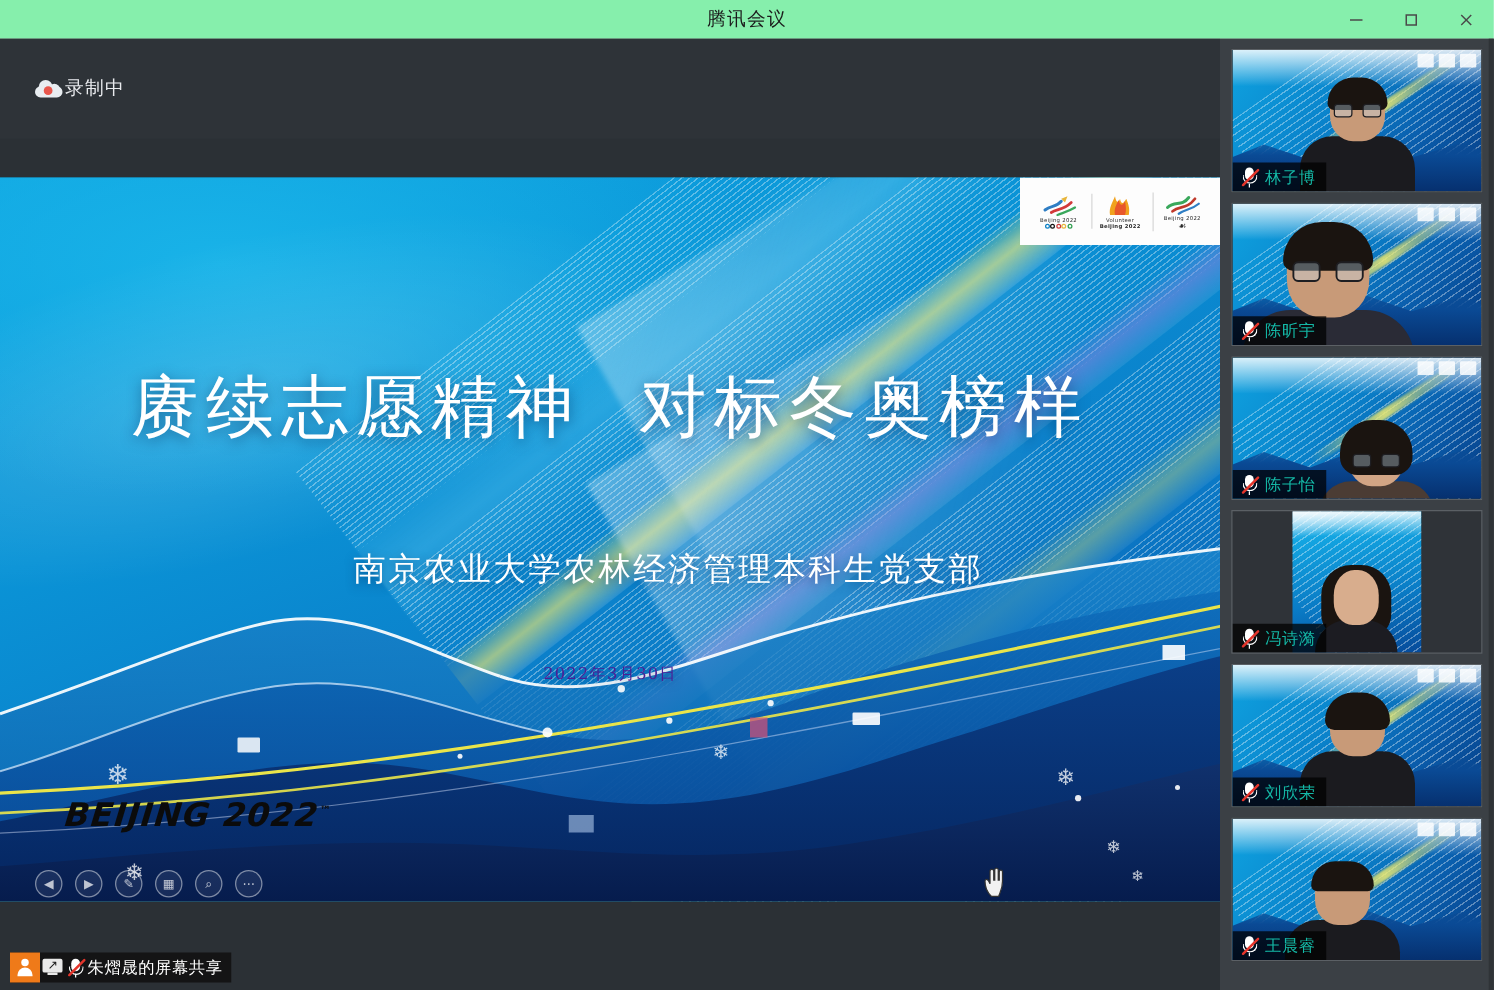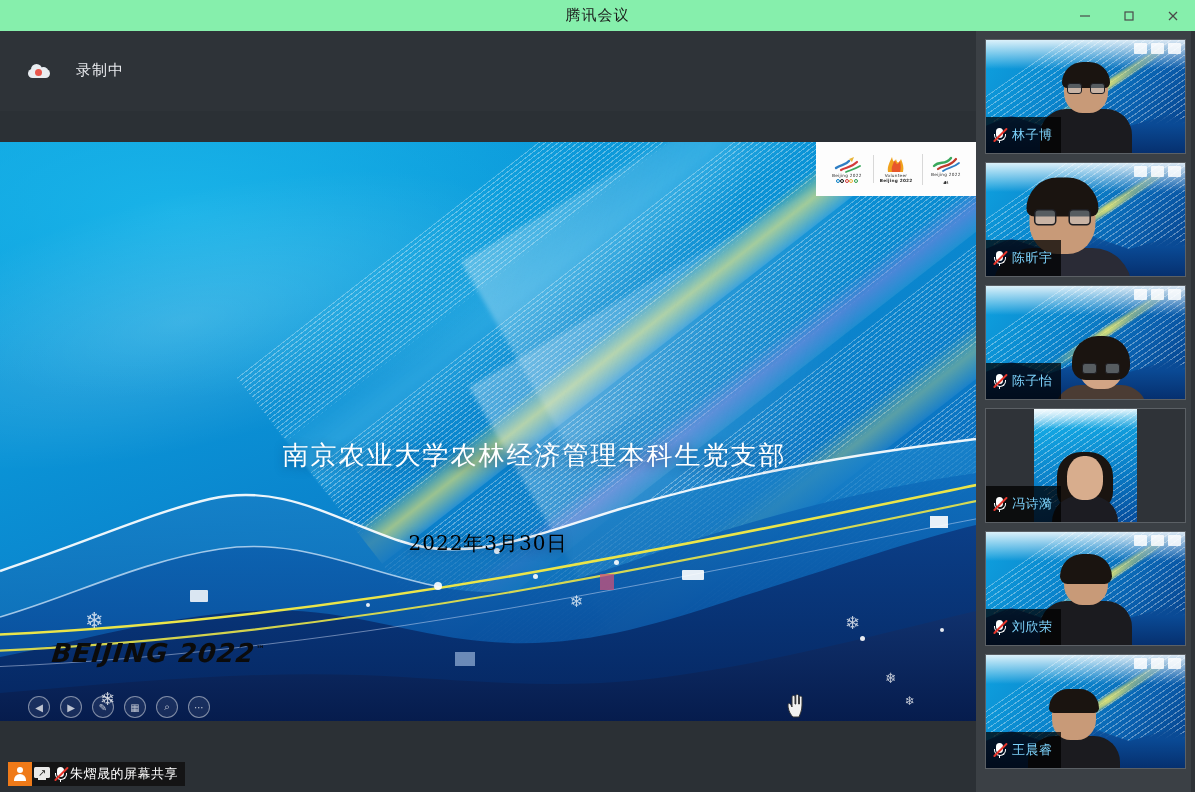--- a/index.html
+++ b/index.html
@@ -36,21 +36,21 @@
   
   .share-area{
     position:absolute; left:0; top:0; width:976px; height:761px;
     background:#2b3035; overflow:hidden;
   }
   .rec-bar{
     position:absolute; left:0; top:0; width:976px; height:80px;
     background:#2e3338;
   }
   .rec-indicator{
-    position:absolute; left:28px; top:30px; display:flex; align-items:center; gap:26px;
+    position:absolute; left:28px; top:30px; display:flex; align-items:center; gap:2px;
   }
   .cloud-icon{ position:relative; width:22px; height:14px; }
   .cloud-icon .c1{
     position:absolute; left:0; bottom:0; width:22px; height:9px;
     background:#e9edf1; border-radius:5px;
   }
   .cloud-icon .c2{
     position:absolute; left:3px; top:0; width:11px; height:11px;
     background:#e9edf1; border-radius:50%;
   }
@@ -140,21 +140,21 @@
     position:absolute; left:0; width:1069px; text-align:center;
     font-family:"DejaVu Serif","Liberation Serif",serif;
     font-size:26px; color:#ffffff; letter-spacing:2px;
     text-shadow:0 2px 8px rgba(0,40,90,.5); z-index:25;
   }
   .slide-sub1{ top:296px; }
   .slide-sub2{ top:334px; }
   .slide-date{
     position:absolute; left:0; top:388px; width:976px; text-align:center;
     font-family:"DejaVu Serif","Liberation Serif",serif;
-    font-size:20px; color:#000000; letter-spacing:1px;
+    font-size:13px; color:#4c1d95; letter-spacing:1px;
     text-shadow:0 2px 8px rgba(0,40,90,.5); z-index:25;
   }
   .beijing-word{
     position:absolute; left:52px; top:496px; z-index:26;
     font-family:"DejaVu Sans","Liberation Sans",sans-serif;
     font-weight:bold; font-style:italic; font-size:26px; color:#0b0b0b;
     letter-spacing:1px; transform:skewX(-6deg);
   }
   .beijing-word sup{ font-size:9px; vertical-align:super; }
 
@@ -238,23 +238,23 @@
   }
   .p-glasses{
     position:absolute; left:50%; transform:translateX(-50%); top:18px;
     width:38px; height:11px; display:flex; justify-content:space-between; align-items:center;
   }
   .p-glasses i{
     width:15px; height:11px; border:1.4px solid #1e1e22; border-radius:3px; display:block;
     background:rgba(200,225,245,.35);
   }
   .namebar{
-    position:absolute; left:0; bottom:0; height:36px; padding:0 8px 0 6px;
+    position:absolute; left:0; bottom:0; height:23px; padding:0 8px 0 6px;
     display:flex; align-items:center; gap:5px;
-    background:rgba(0,0,0,.74); color:#7dd3fc; z-index:5;
+    background:rgba(0,0,0,.74); color:#14b8a6; z-index:5;
   }
   .mic-muted{ position:relative; width:15px; height:17px; flex:none; }
   .mic-muted .body{
     position:absolute; left:4px; top:1px; width:7px; height:10px;
     background:#ffffff; border-radius:3.5px;
   }
   .mic-muted .arc{
     position:absolute; left:1.5px; top:7px; width:12px; height:7px;
     border:1.6px solid #ffffff; border-top:none; border-radius:0 0 7px 7px;
   }
@@ -463,20 +463,21 @@
                 <path d="M3,12 C9,6 14,12 20,4" stroke="#3aa85c" stroke-width="2.4" fill="none" stroke-linecap="round"></path>
                 <path d="M7,15 C13,10 18,14 25,5" stroke="#c0392b" stroke-width="2.2" fill="none" stroke-linecap="round"></path>
                 <path d="M12,17 C18,13 22,14 28,9" stroke="#2f7ec4" stroke-width="1.8" fill="none" stroke-linecap="round"></path>
               </svg>
             </div>
             <div class="logo-cap">Beijing 2022</div>
             <div class="logo-cap" style="font-size:6px;">☙</div>
           </div>
         </div>
 
+        <div class="slide-title">赓续志愿精神  对标冬奥榜样</div>
         <div class="slide-sub slide-sub1">南京农业大学农林经济管理本科生党支部</div>
         <div class="slide-date">2022年3月30日</div>
 
         <div class="beijing-word">
           <span>BEIJING 2022</span><sup>™</sup>
         </div>
       </div>
 
       <div class="ppt-toolbar">
         <div class="ppt-btn">◀</div>

